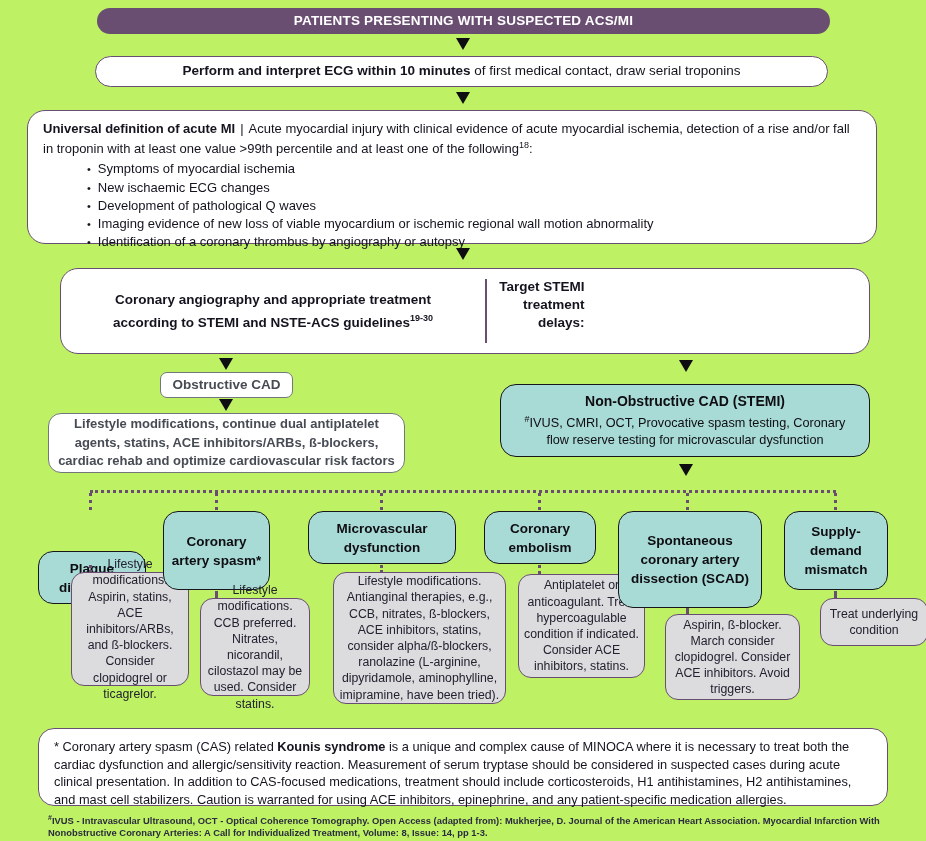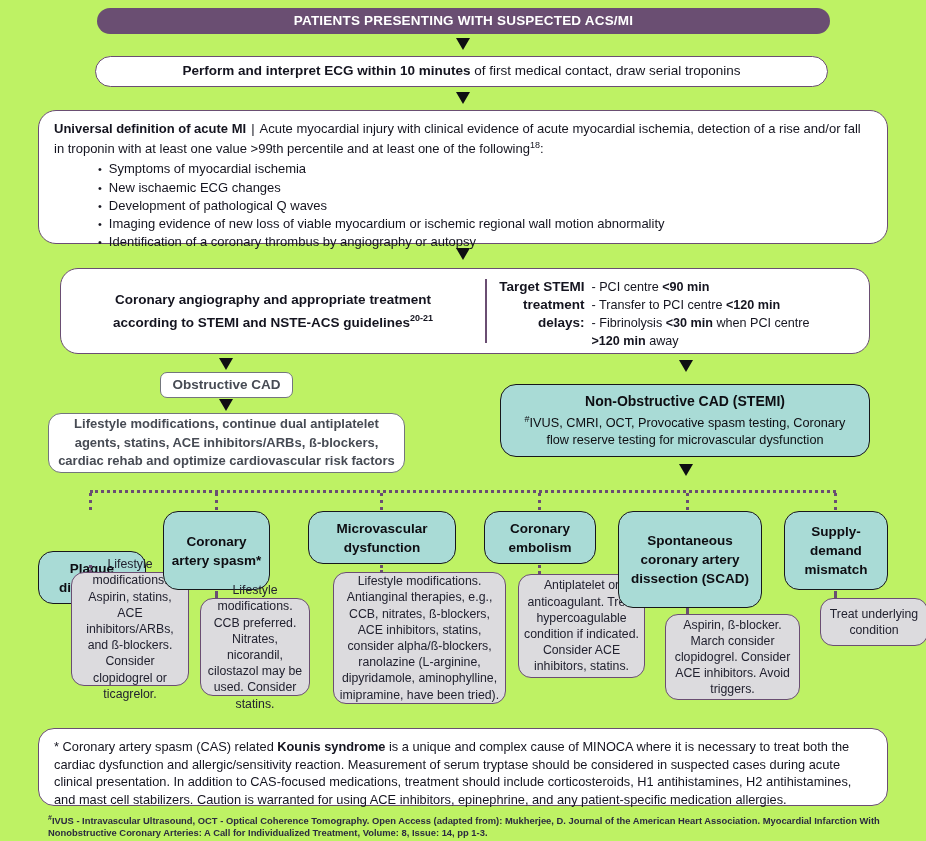--- a/index.html
+++ b/index.html
@@ -26,21 +26,21 @@
     border-left: 7px solid transparent;
     border-right: 7px solid transparent;
     border-top: 12px solid #0e0e12;
   }
   .ecg-box {
     left: 95px; top: 56px; width: 733px; height: 31px;
     background: #fff; border: 1.5px solid #6a4e72; border-radius: 16px;
     text-align: center; line-height: 28px; font-size: 13.5px; color: #14141f;
   }
   .def-box {
-    left: 38px; top: 110px; width: 850px; height: 134px;
+    left: 27px; top: 110px; width: 850px; height: 134px;
     background: #fff; border: 1.5px solid #6a4e72; border-radius: 18px;
     padding: 9px 15px 6px 15px; font-size: 13px; line-height: 17px; color: #14141f;
   }
   .def-box ul { margin: 3px 0 0 44px; list-style: none; }
   .def-box li { line-height: 17.2px; }
   .def-box li::before { content: "•"; margin-right: 7px; font-size: 11px; }
   .sep-bar { color:#14141f; padding: 0 5px; font-weight: 300; }
 
   .angio-box {
     left: 60px; top: 268px; width: 810px; height: 86px;
@@ -133,30 +133,25 @@
       <li>New ischaemic ECG changes</li>
       <li>Development of pathological Q waves</li>
       <li>Imaging evidence of new loss of viable myocardium or ischemic regional wall motion abnormality</li>
       <li>Identification of a coronary thrombus by angiography or autopsy</li>
     </ul>
   </div>
   <div class="abs down-arrow" style="left:456px; top:248px;"></div>
 
   <div class="abs angio-box">
     <div class="angio-left">
-      <span><span>Coronary angiography and appropriate treatment according to STEMI and NSTE-ACS guidelines</span><sup>20-21</sup></span>
+      <span><span>Coronary angiography and appropriate treatment according to STEMI and NSTE-ACS guidelines</span><sup>19-30</sup></span>
     </div>
     <div class="angio-divider"></div>
     <div class="angio-right">
       <div class="angio-label">Target STEMI treatment delays:</div>
-      <div class="angio-items">
-        <div><span>- PCI centre </span><b class="inl">&lt;90 min</b></div>
-        <div><span>- Transfer to PCI centre </span><b class="inl">&lt;120 min</b></div>
-        <div style="max-width:230px;"><span>- Fibrinolysis </span><b class="inl">&lt;30 min</b><span> when PCI centre </span><b class="inl">&gt;120 min</b><span> away</span></div>
-      </div>
     </div>
   </div>
 
   <div class="abs down-arrow" style="left:219px; top:358px;"></div>
   <div class="abs slate-box obstructive-label">Obstructive CAD</div>
   <div class="abs down-arrow" style="left:219px; top:399px;"></div>
   <div class="abs slate-box lifestyle-box">
     <span>Lifestyle modifications, continue dual antiplatelet agents, statins, ACE inhibitors/ARBs, ß-blockers, cardiac rehab and optimize cardiovascular risk factors</span>
   </div>
 

